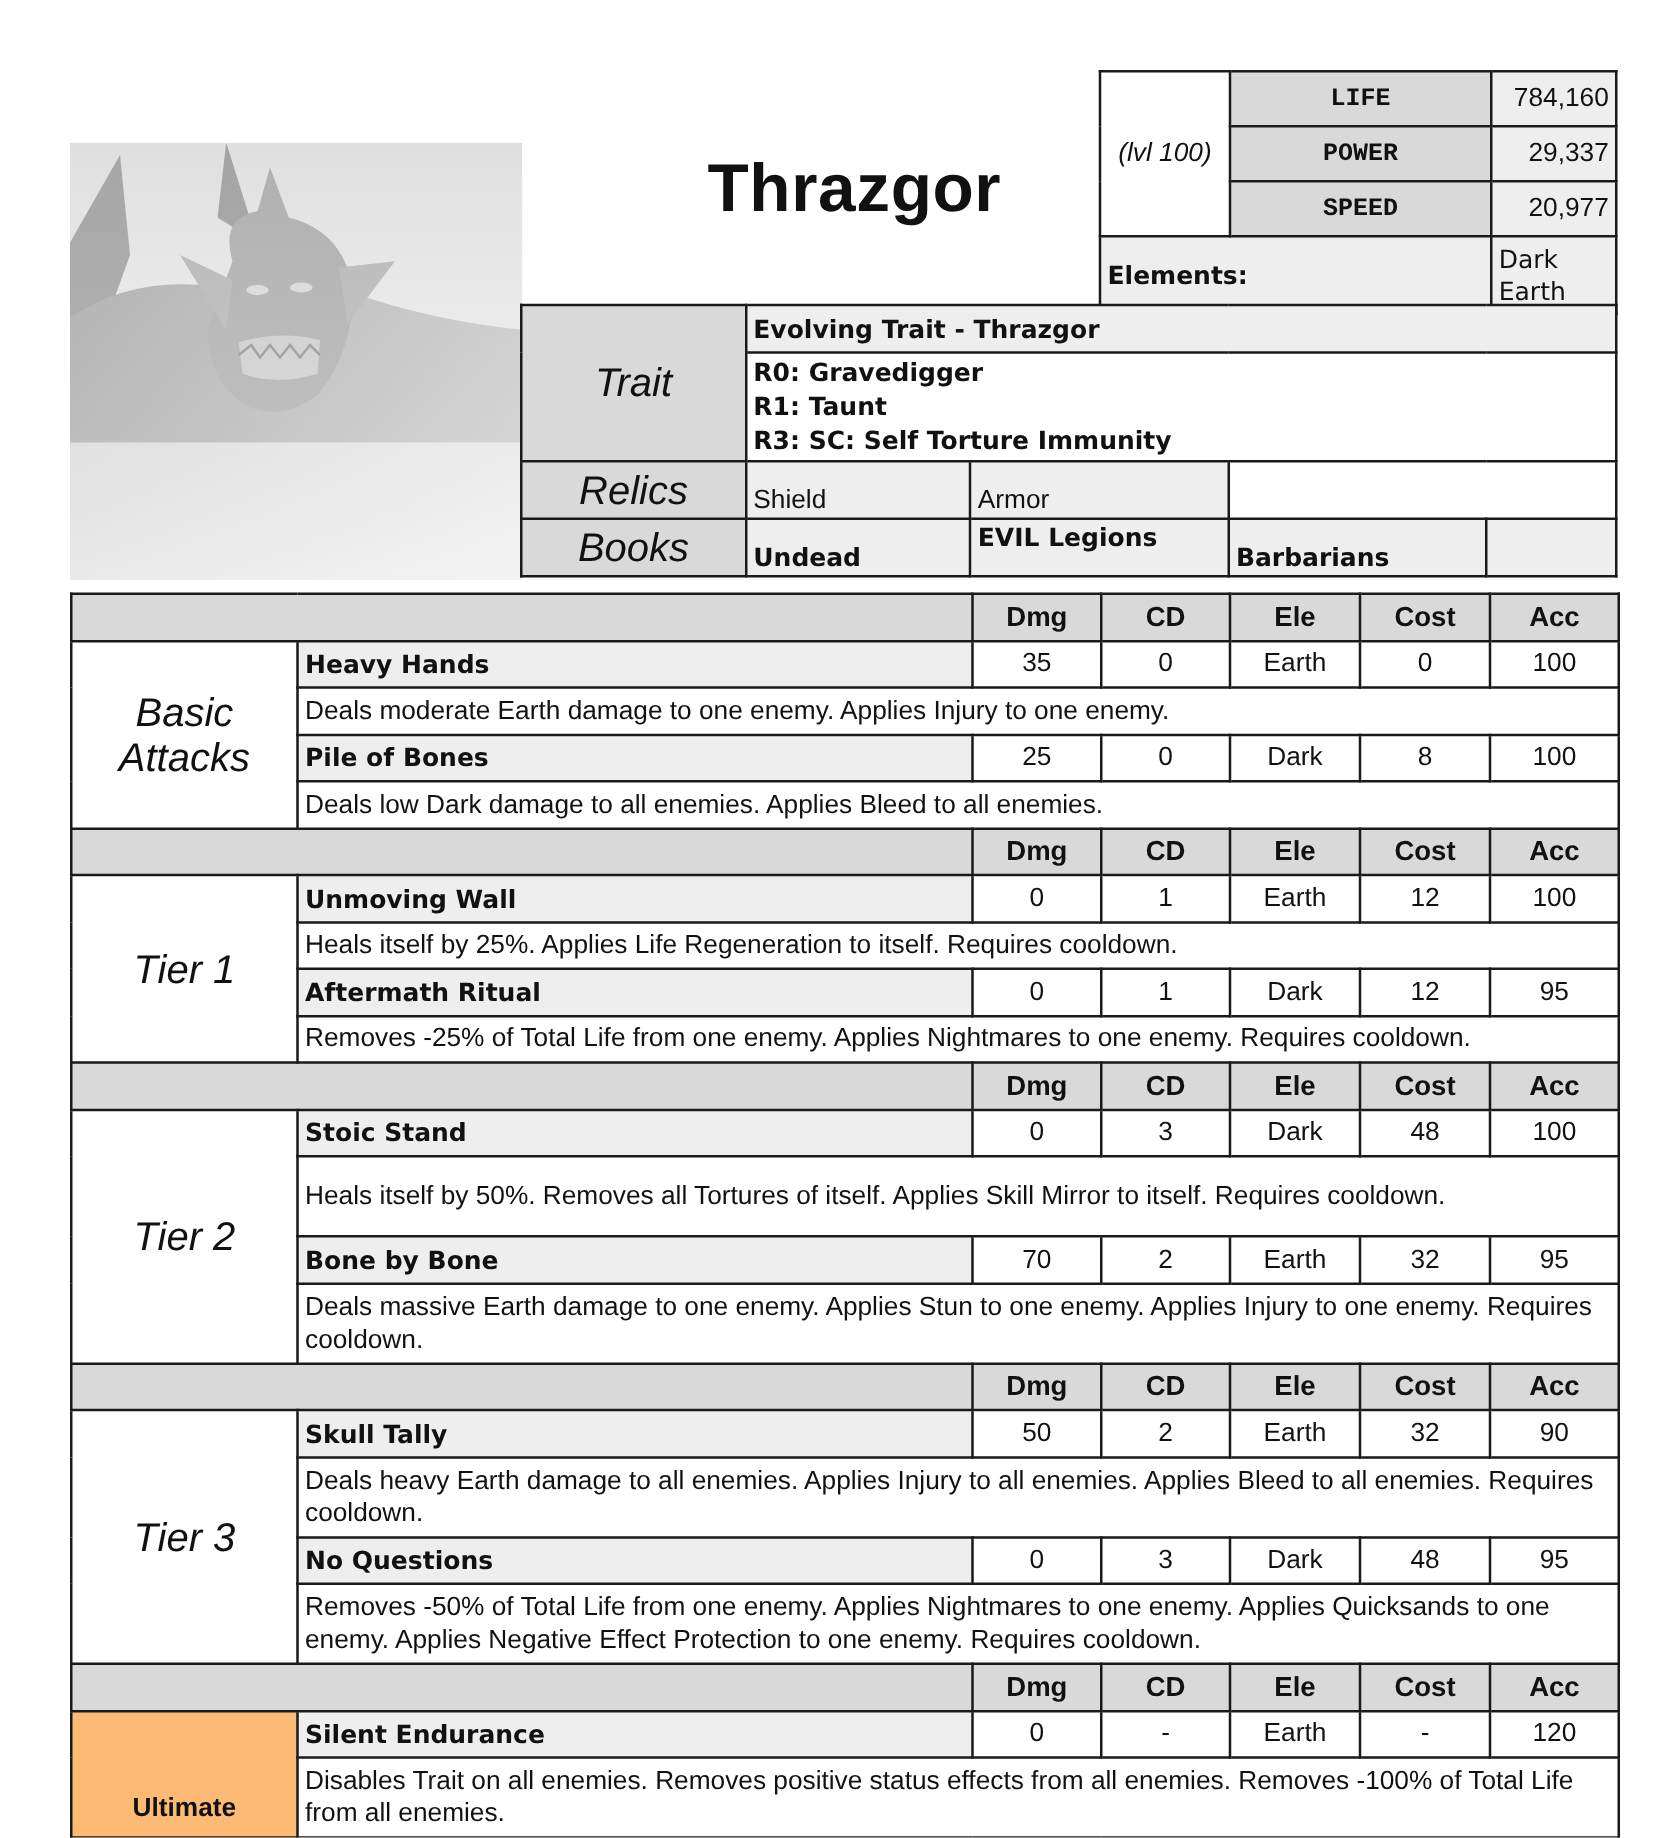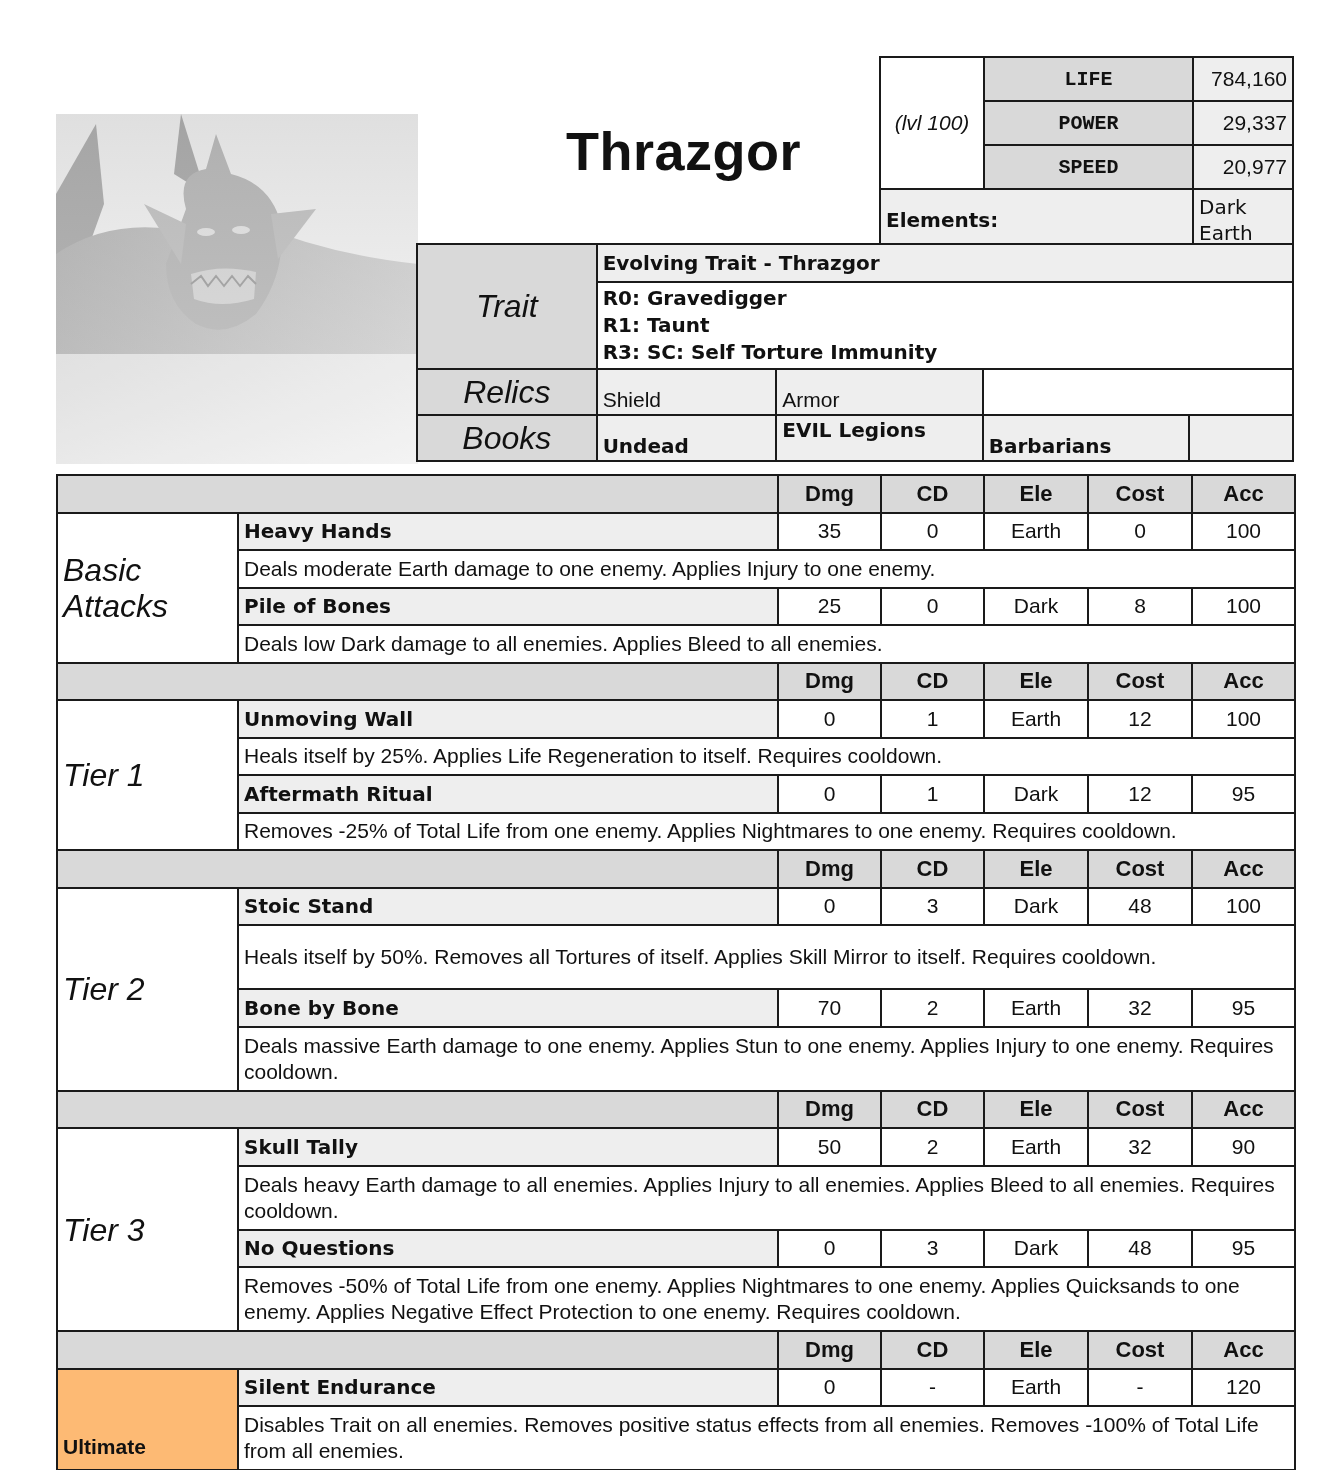--- a/index.html
+++ b/index.html
@@ -30,21 +30,21 @@
   .dv { font-family:"DejaVu Sans", sans-serif; font-size:20px; font-weight:bold; }
   .lg { background:#eeeeee; }
   .wh { background:#ffffff; }
   .trait-lines { line-height:27px; padding-top:2px; padding-bottom:2px; }
 
   
   .skills { position:absolute; left:0; top:418px; width:1238px; table-layout:fixed; }
   .skills td { height:37.5px; }
   .hdr { background:#d9d9d9; }
   .hdr-col { background:#d9d9d9; text-align:center; font-weight:bold; font-size:22px; }
-  .group { background:#ffffff; font-style:italic; font-size:32px; line-height:36px; }
+  .group { background:#ffffff; text-align:center; font-style:italic; font-size:32px; line-height:36px; }
   .group.ult { background:#fdba74; font-style:normal; font-weight:bold; font-size:21px; vertical-align:bottom; padding-bottom:4px; }
   .sname { background:#eeeeee; font-family:"DejaVu Sans", sans-serif; font-weight:bold; font-size:20px; }
   .sval { background:#ffffff; text-align:center; font-size:21px; }
   .desc { background:#ffffff; font-size:21px; line-height:26px; }
   .desc2 { height:64px !important; }
 </style>
 </head>
 <body>
 
 <div class="sheet">

